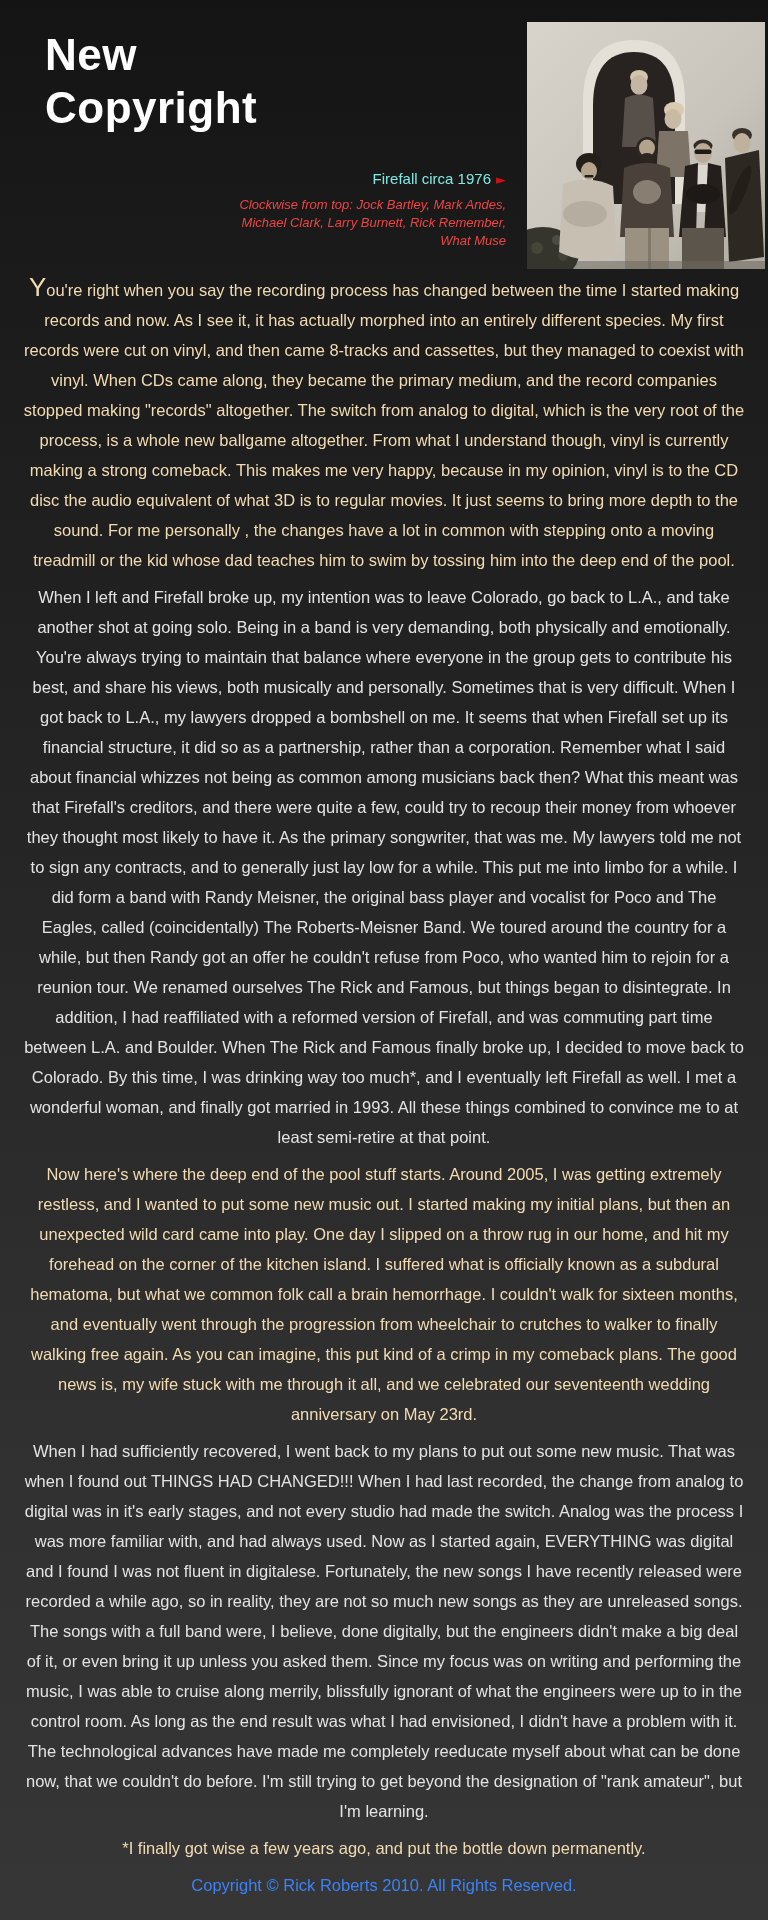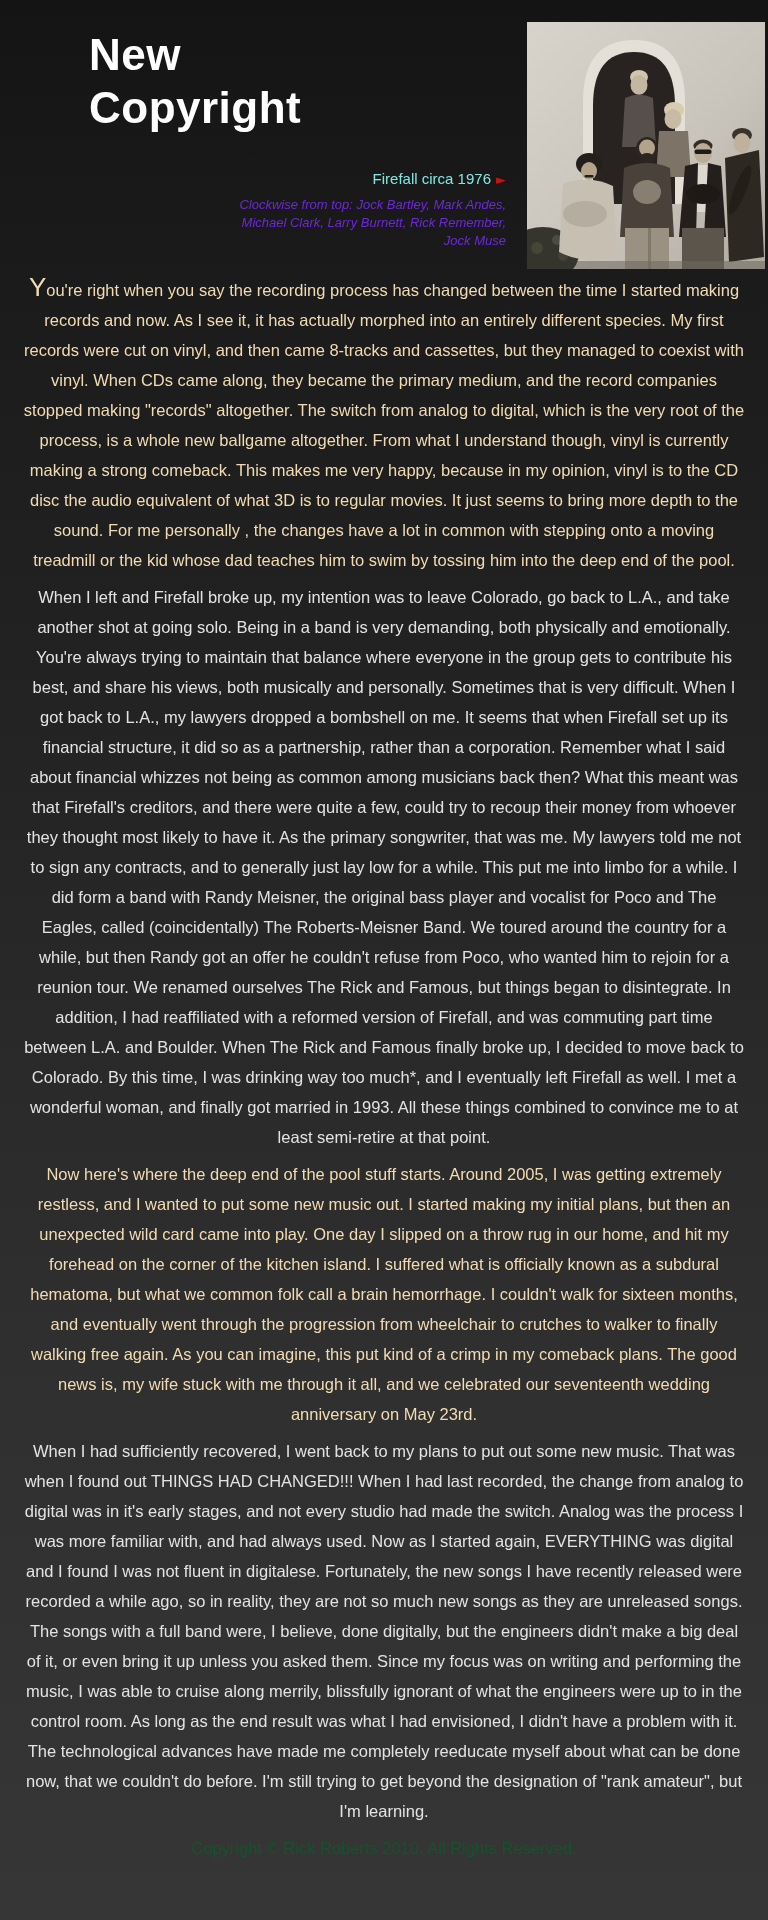--- a/index.html
+++ b/index.html
@@ -21,21 +21,21 @@
     position: absolute;
     left: 45px;
     top: 28px;
     margin: 0;
     color: #ffffff;
     font-size: 44px;
     line-height: 53px;
     font-weight: bold;
     letter-spacing: 0.5px;
   }
-  .title span { display: block; margin-left: 44px; }
+  .title span { display: block; }
 
   .photo {
     position: absolute;
     top: 22px;
     right: 3px;
     width: 238px;
     height: 247px;
     background: #c9c5bd;
   }
   .photo svg { display: block; }
@@ -56,42 +56,42 @@
     font-family: "DejaVu Sans", sans-serif;
   }
   .photo-caption {
     position: absolute;
     top: 196px;
     right: 262px;
     text-align: right;
     font-style: italic;
     font-size: 13px;
     line-height: 18px;
-    color: #6d28d9;
+    color: #ef4444;
     white-space: nowrap;
   }
   .photo-caption span { display: block; }
 
   
   .article { padding: 0 22px; }
   .article p {
     margin: 0 0 7px 0;
     font-size: 16.5px;
     line-height: 30px;
     text-align: center;
   }
   .tan   { color: var(--tan, #F2DBB2); }
   .light { color: var(--light, #E3E3E3); }
   .dropcap {
     font-size: 26px;
   }
   .footnote { margin-top: 1px; }
   .copyright {
     text-align: center;
-    color: #14532d;
+    color: #3b82f6;
     margin-top: 4px;
   }
 </style>
 </head>
 <body>
 
 <div class="page">
 
   <header class="header">
     <h1 class="title">
@@ -161,30 +161,31 @@
       </svg>
     </div>
 
     <div class="photo-label">
       <span>Firefall circa 1976</span><span class="arrow">►</span>
     </div>
 
     <div class="photo-caption">
       <span>Clockwise from top: Jock Bartley, Mark Andes,</span>
       <span>Michael Clark, Larry Burnett, Rick Remember,</span>
-      <span>Jock Muse</span>
+      <span>What Muse</span>
     </div>
   </header>
 
   <main class="article">
     <p class="tan"><span class="dropcap">Y</span><span>ou're right when you say the recording process has changed between the time I started making records and now. As I see it, it has actually morphed into an entirely different species. My first records were cut on vinyl, and then came 8-tracks and cassettes, but they managed to coexist with vinyl. When CDs came along, they became the primary medium, and the record companies stopped making "records" altogether. The switch from analog to digital, which is the very root of the process, is a whole new ballgame altogether. From what I understand though, vinyl is currently making a strong comeback. This makes me very happy, because in my opinion, vinyl is to the CD disc the audio equivalent of what 3D is to regular movies. It just seems to bring more depth to the sound. For me personally , the changes have a lot in common with stepping onto a moving treadmill or the kid whose dad teaches him to swim by tossing him into the deep end of the pool.</span></p>
 
     <p class="light">When I left and Firefall broke up, my intention was to leave Colorado, go back to L.A., and take another shot at going solo. Being in a band is very demanding, both physically and emotionally. You're always trying to maintain that balance where everyone in the group gets to contribute his best, and share his views, both musically and personally. Sometimes that is very difficult. When I got back to L.A., my lawyers dropped a bombshell on me. It seems that when Firefall set up its financial structure, it did so as a partnership, rather than a corporation. Remember what I said about financial whizzes not being as common among musicians back then? What this meant was that Firefall's creditors, and there were quite a few, could try to recoup their money from whoever they thought most likely to have it. As the primary songwriter, that was me. My lawyers told me not to sign any contracts, and to generally just lay low for a while. This put me into limbo for a while. I did form a band with Randy Meisner, the original bass player and vocalist for Poco and The Eagles, called (coincidentally) The Roberts-Meisner Band. We toured around the country for a while, but then Randy got an offer he couldn't refuse from Poco, who wanted him to rejoin for a reunion tour. We renamed ourselves The Rick and Famous, but things began to disintegrate. In addition, I had reaffiliated with a reformed version of Firefall, and was commuting part time between L.A. and Boulder. When The Rick and Famous finally broke up, I decided to move back to Colorado. By this time, I was drinking way too much*, and I eventually left Firefall as well. I met a wonderful woman, and finally got married in 1993. All these things combined to convince me to at least semi-retire at that point.</p>
 
     <p class="tan">Now here's where the deep end of the pool stuff starts. Around 2005, I was getting extremely restless, and I wanted to put some new music out. I started making my initial plans, but then an unexpected wild card came into play. One day I slipped on a throw rug in our home, and hit my forehead on the corner of the kitchen island. I suffered what is officially known as a subdural hematoma, but what we common folk call a brain hemorrhage. I couldn't walk for sixteen months, and eventually went through the progression from wheelchair to crutches to walker to finally walking free again. As you can imagine, this put kind of a crimp in my comeback plans. The good news is, my wife stuck with me through it all, and we celebrated our seventeenth wedding anniversary on May 23rd.</p>
 
     <p class="light">When I had sufficiently recovered, I went back to my plans to put out some new music. That was when I found out THINGS HAD CHANGED!!! When I had last recorded, the change from analog to digital was in it's early stages, and not every studio had made the switch. Analog was the process I was more familiar with, and had always used. Now as I started again, EVERYTHING was digital and I found I was not fluent in digitalese. Fortunately, the new songs I have recently released were recorded a while ago, so in reality, they are not so much new songs as they are unreleased songs. The songs with a full band were, I believe, done digitally, but the engineers didn't make a big deal of it, or even bring it up unless you asked them. Since my focus was on writing and performing the music, I was able to cruise along merrily, blissfully ignorant of what the engineers were up to in the control room. As long as the end result was what I had envisioned, I didn't have a problem with it. The technological advances have made me completely reeducate myself about what can be done now, that we couldn't do before. I'm still trying to get beyond the designation of "rank amateur", but I'm learning.</p>
 
+    <p class="tan footnote">*I finally got wise a few years ago, and put the bottle down permanently.</p>
 
     <p class="copyright">Copyright © Rick Roberts 2010. All Rights Reserved.</p>
   </main>
 
 </div>
 
 </body></html>

